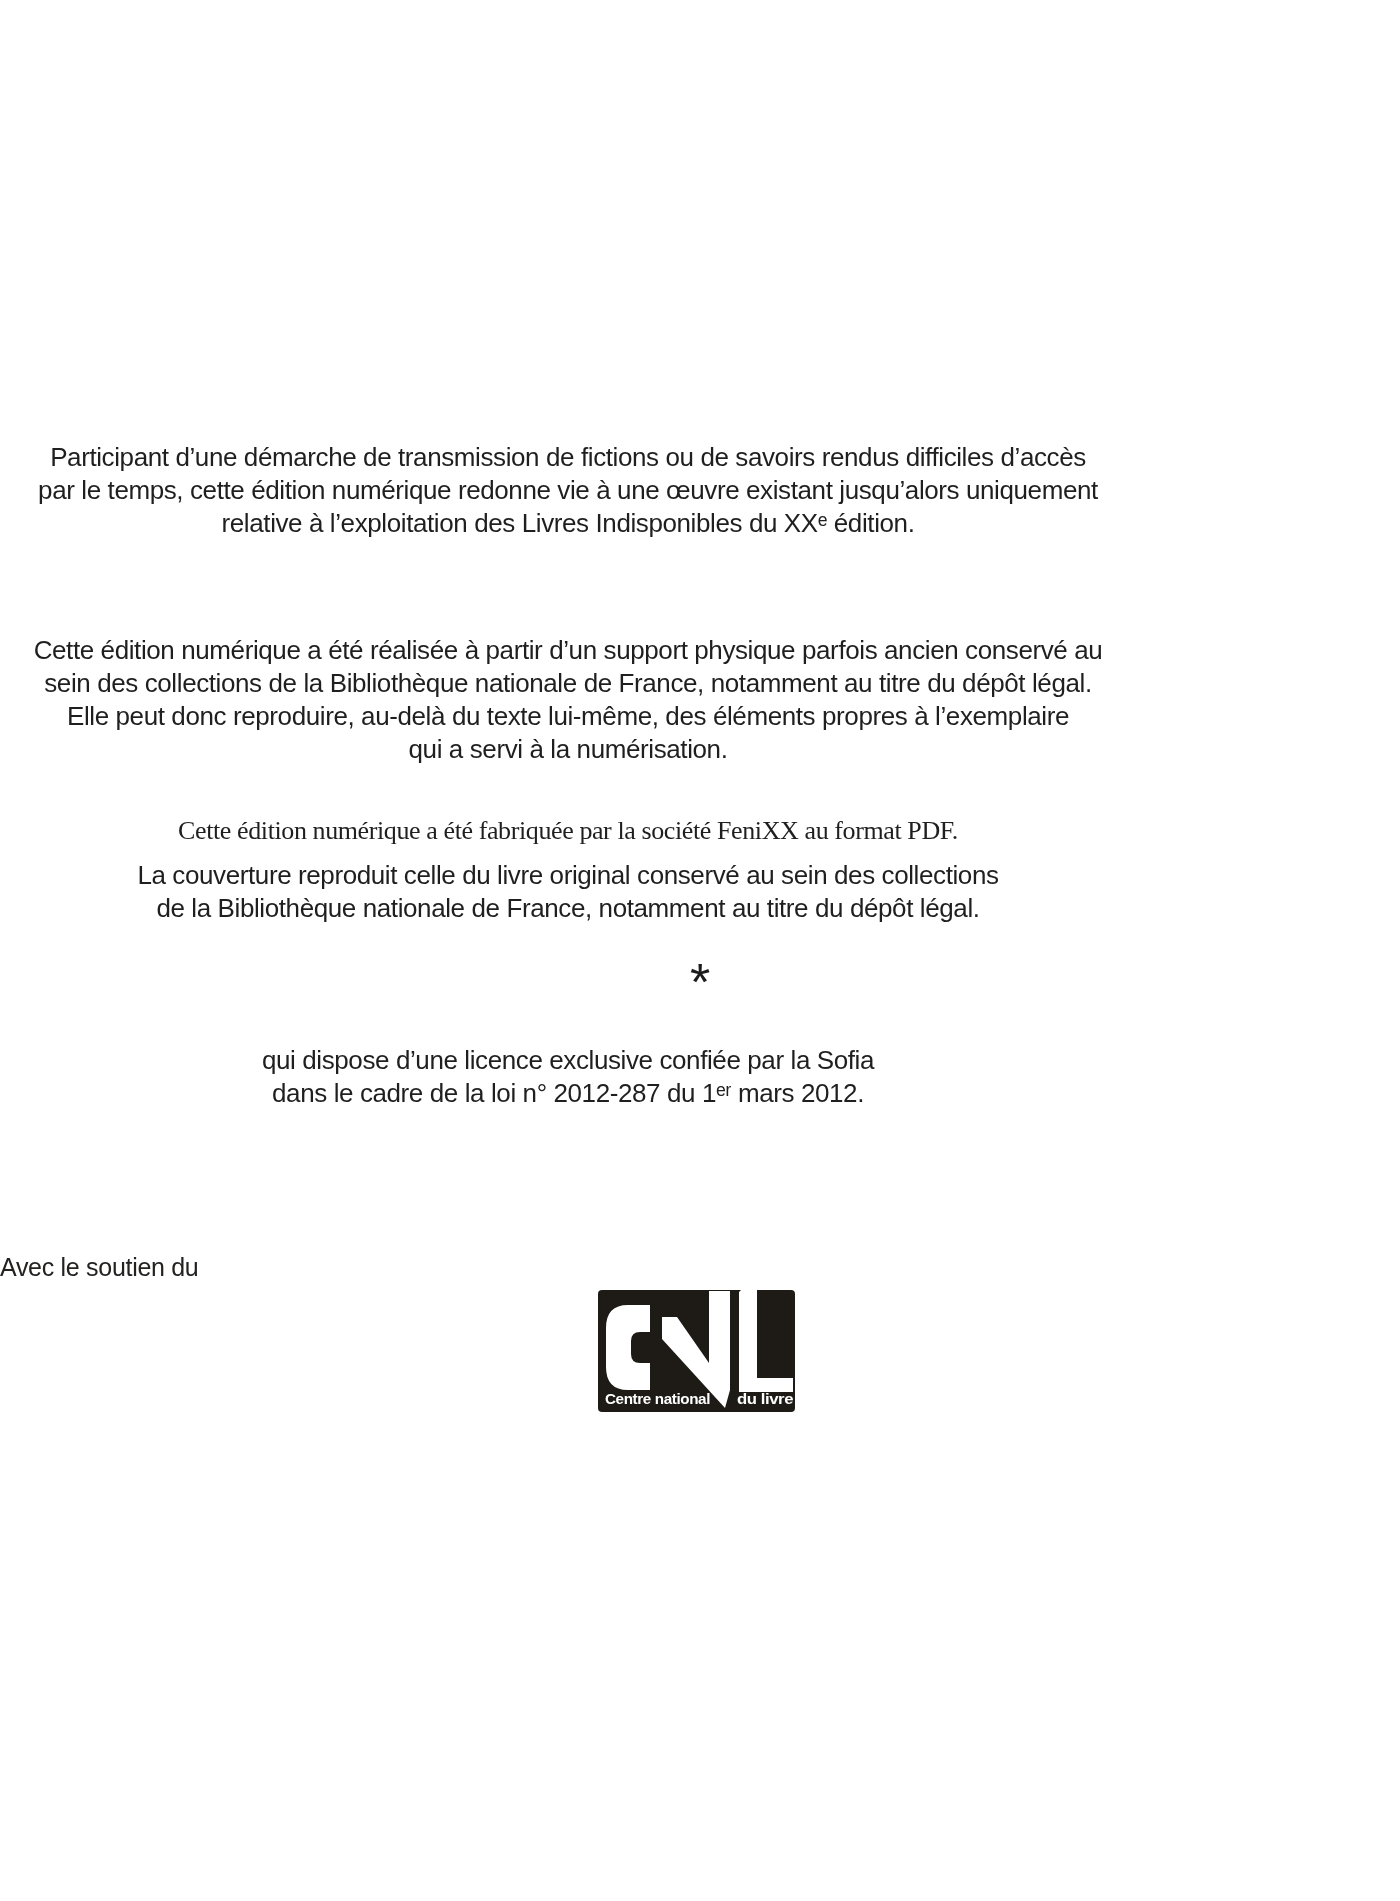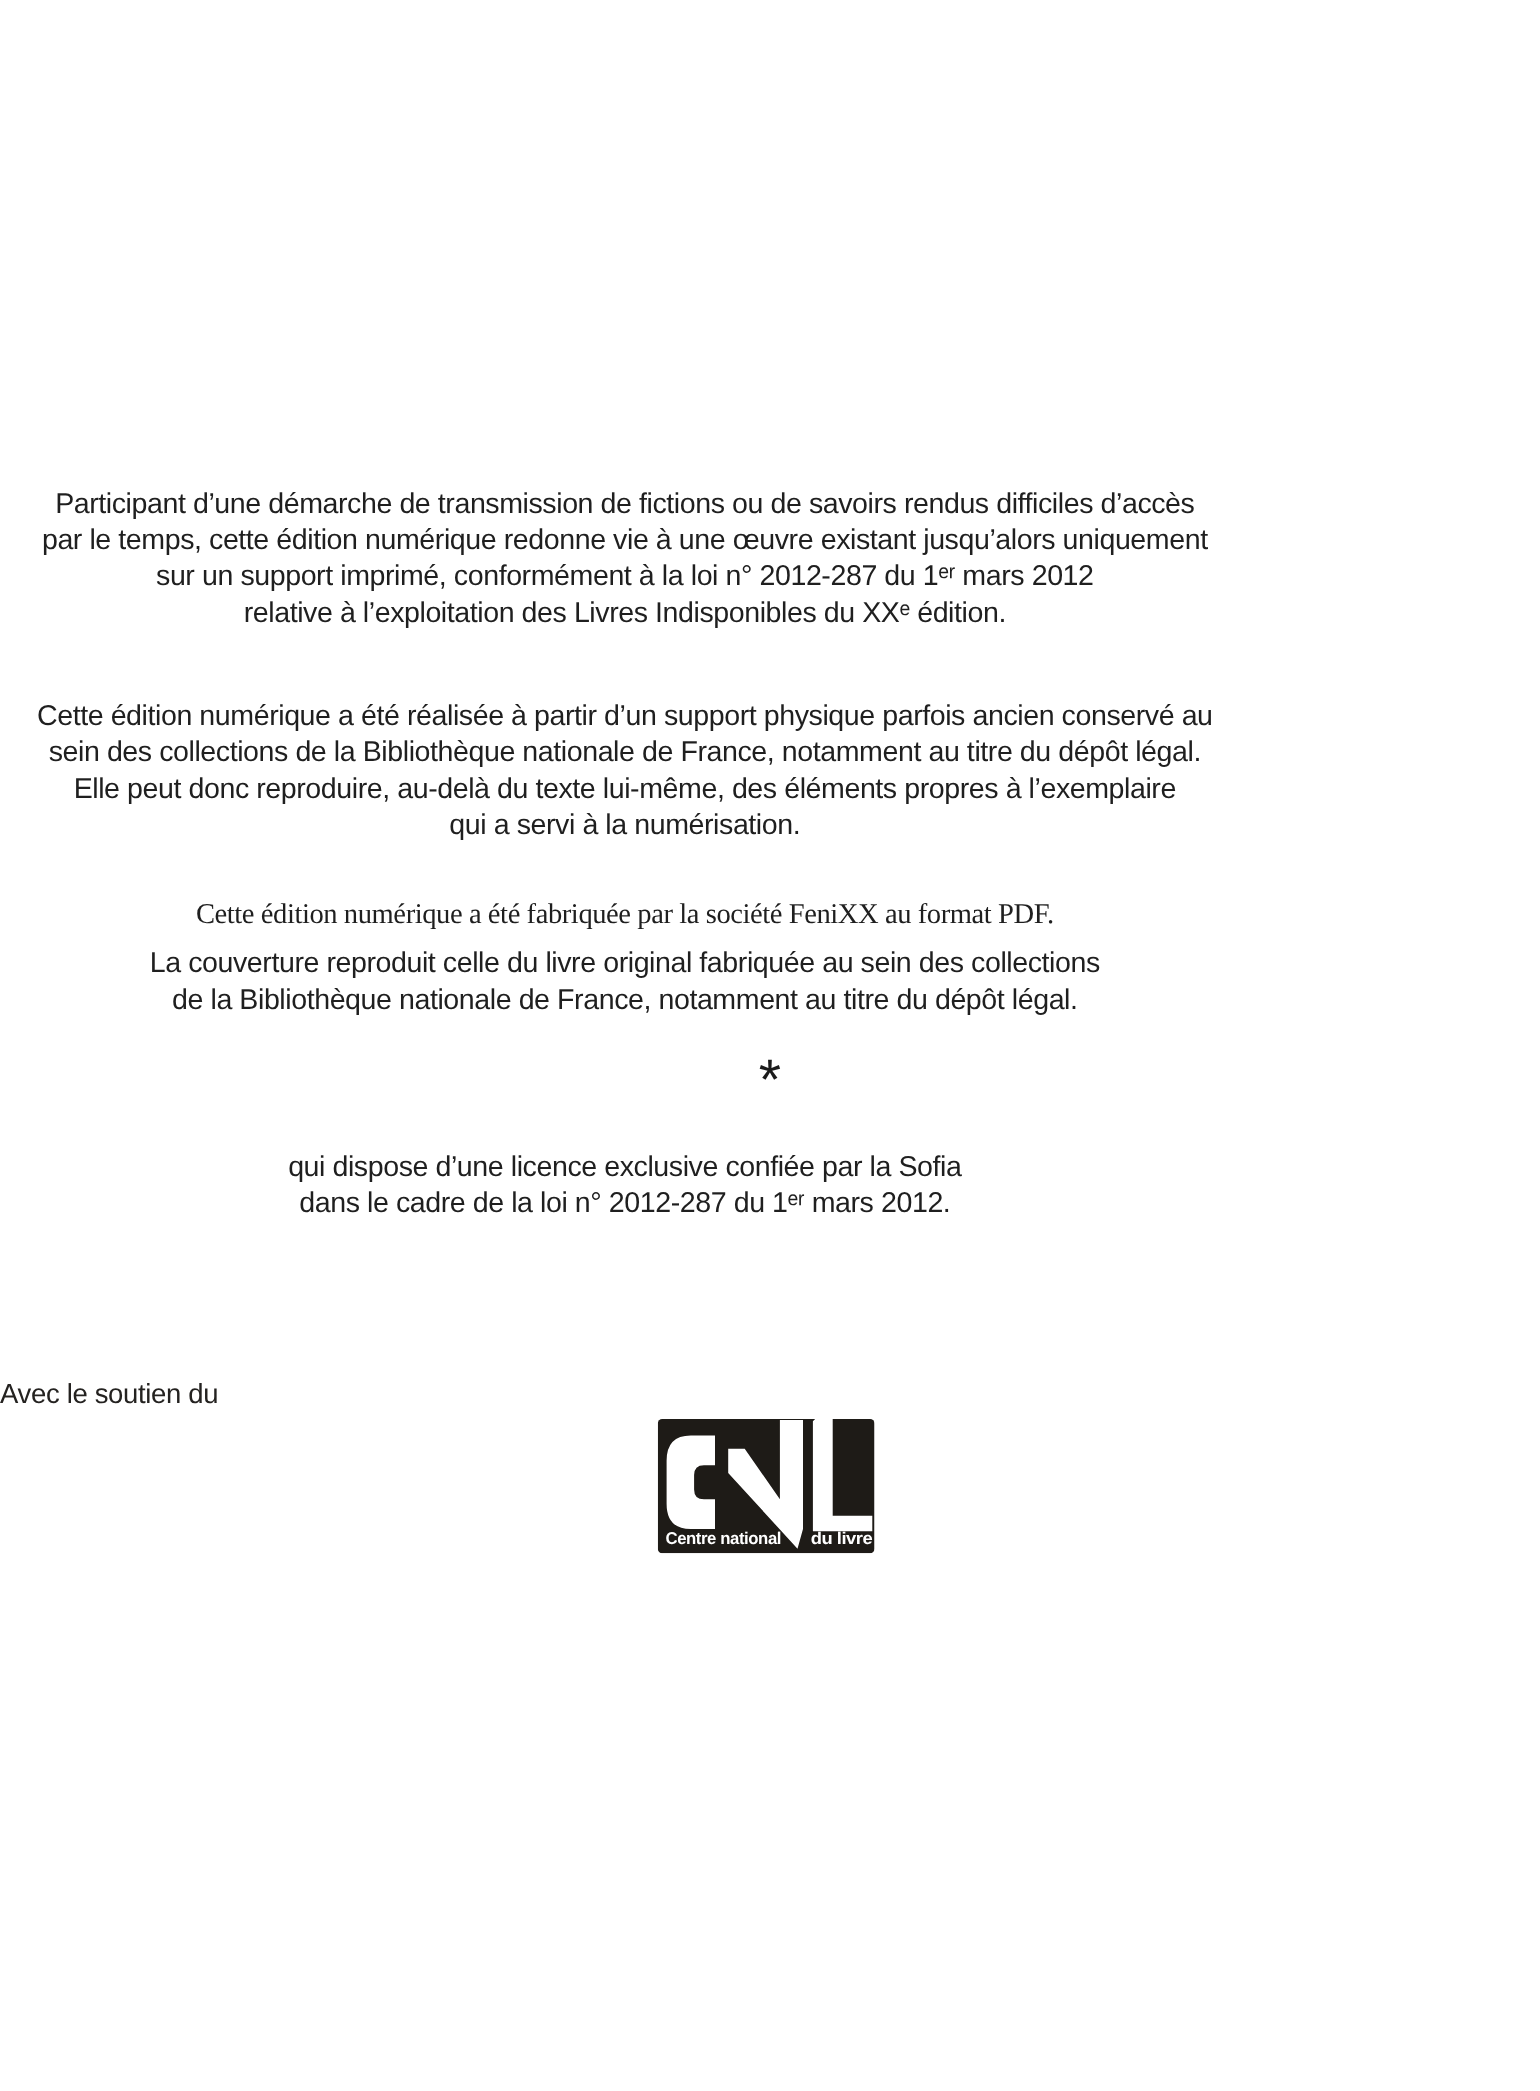--- a/index.html
+++ b/index.html
@@ -67,37 +67,36 @@
   }
 </style>
 </head>
 <body>
 
 <div class="page">
 
   <div class="para p1">
     <div>Participant d’une démarche de transmission de fictions ou de savoirs rendus difficiles d’accès</div>
     <div>par le temps, cette édition numérique redonne vie à une œuvre existant jusqu’alors uniquement</div>
-    <div>sur un support imprimé, conformément à la loi n° 2012-287 du 1ᵉʳ mars 2012</div>
     <div>relative à l’exploitation des Livres Indisponibles du XXᵉ édition.</div>
   </div>
 
   <div class="para p2">
     <div>Cette édition numérique a été réalisée à partir d’un support physique parfois ancien conservé au</div>
     <div>sein des collections de la Bibliothèque nationale de France, notamment au titre du dépôt légal.</div>
     <div>Elle peut donc reproduire, au-delà du texte lui-même, des éléments propres à l’exemplaire</div>
     <div>qui a servi à la numérisation.</div>
   </div>
 
   <div class="para p3">
     <div>Cette édition numérique a été fabriquée par la société FeniXX au format PDF.</div>
   </div>
 
   <div class="para p4">
-    <div>La couverture reproduit celle du livre original fabriquée au sein des collections</div>
+    <div>La couverture reproduit celle du livre original conservé au sein des collections</div>
     <div>de la Bibliothèque nationale de France, notamment au titre du dépôt légal.</div>
   </div>
 
   <div class="star">*</div>
 
   <div class="para p5">
     <div>qui dispose d’une licence exclusive confiée par la Sofia</div>
     <div>dans le cadre de la loi n° 2012-287 du 1ᵉʳ mars 2012.</div>
   </div>
 

